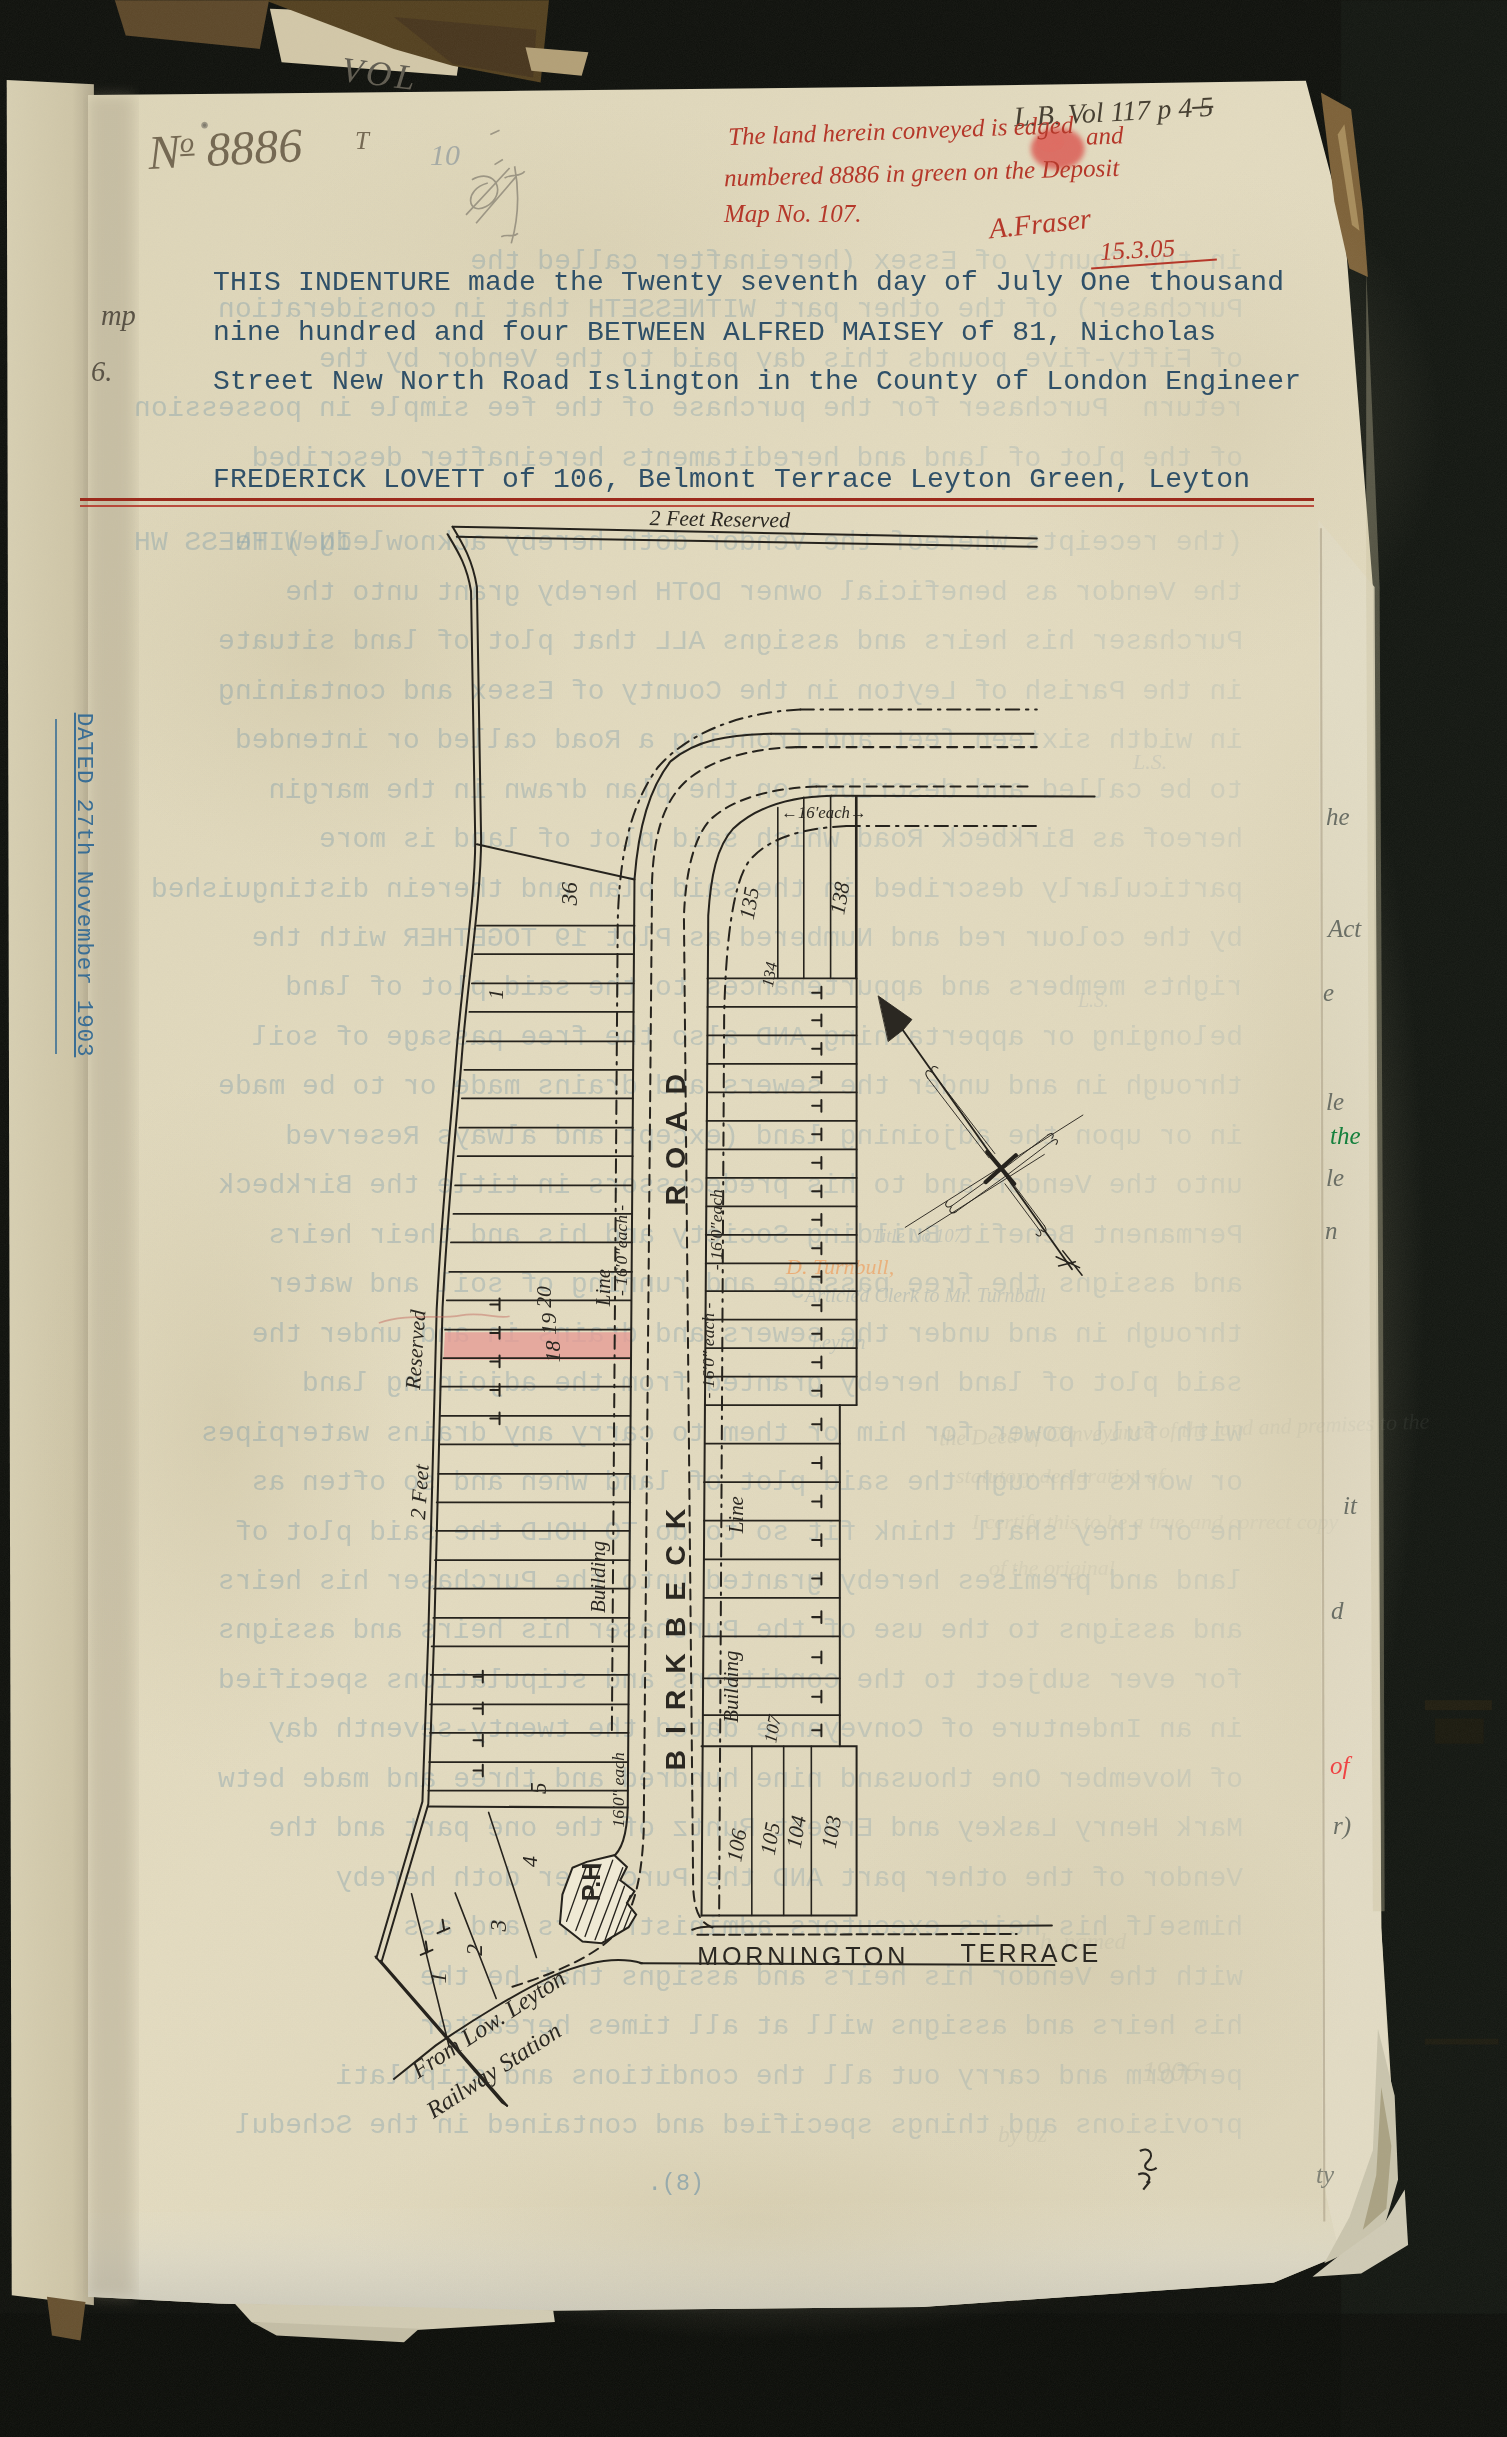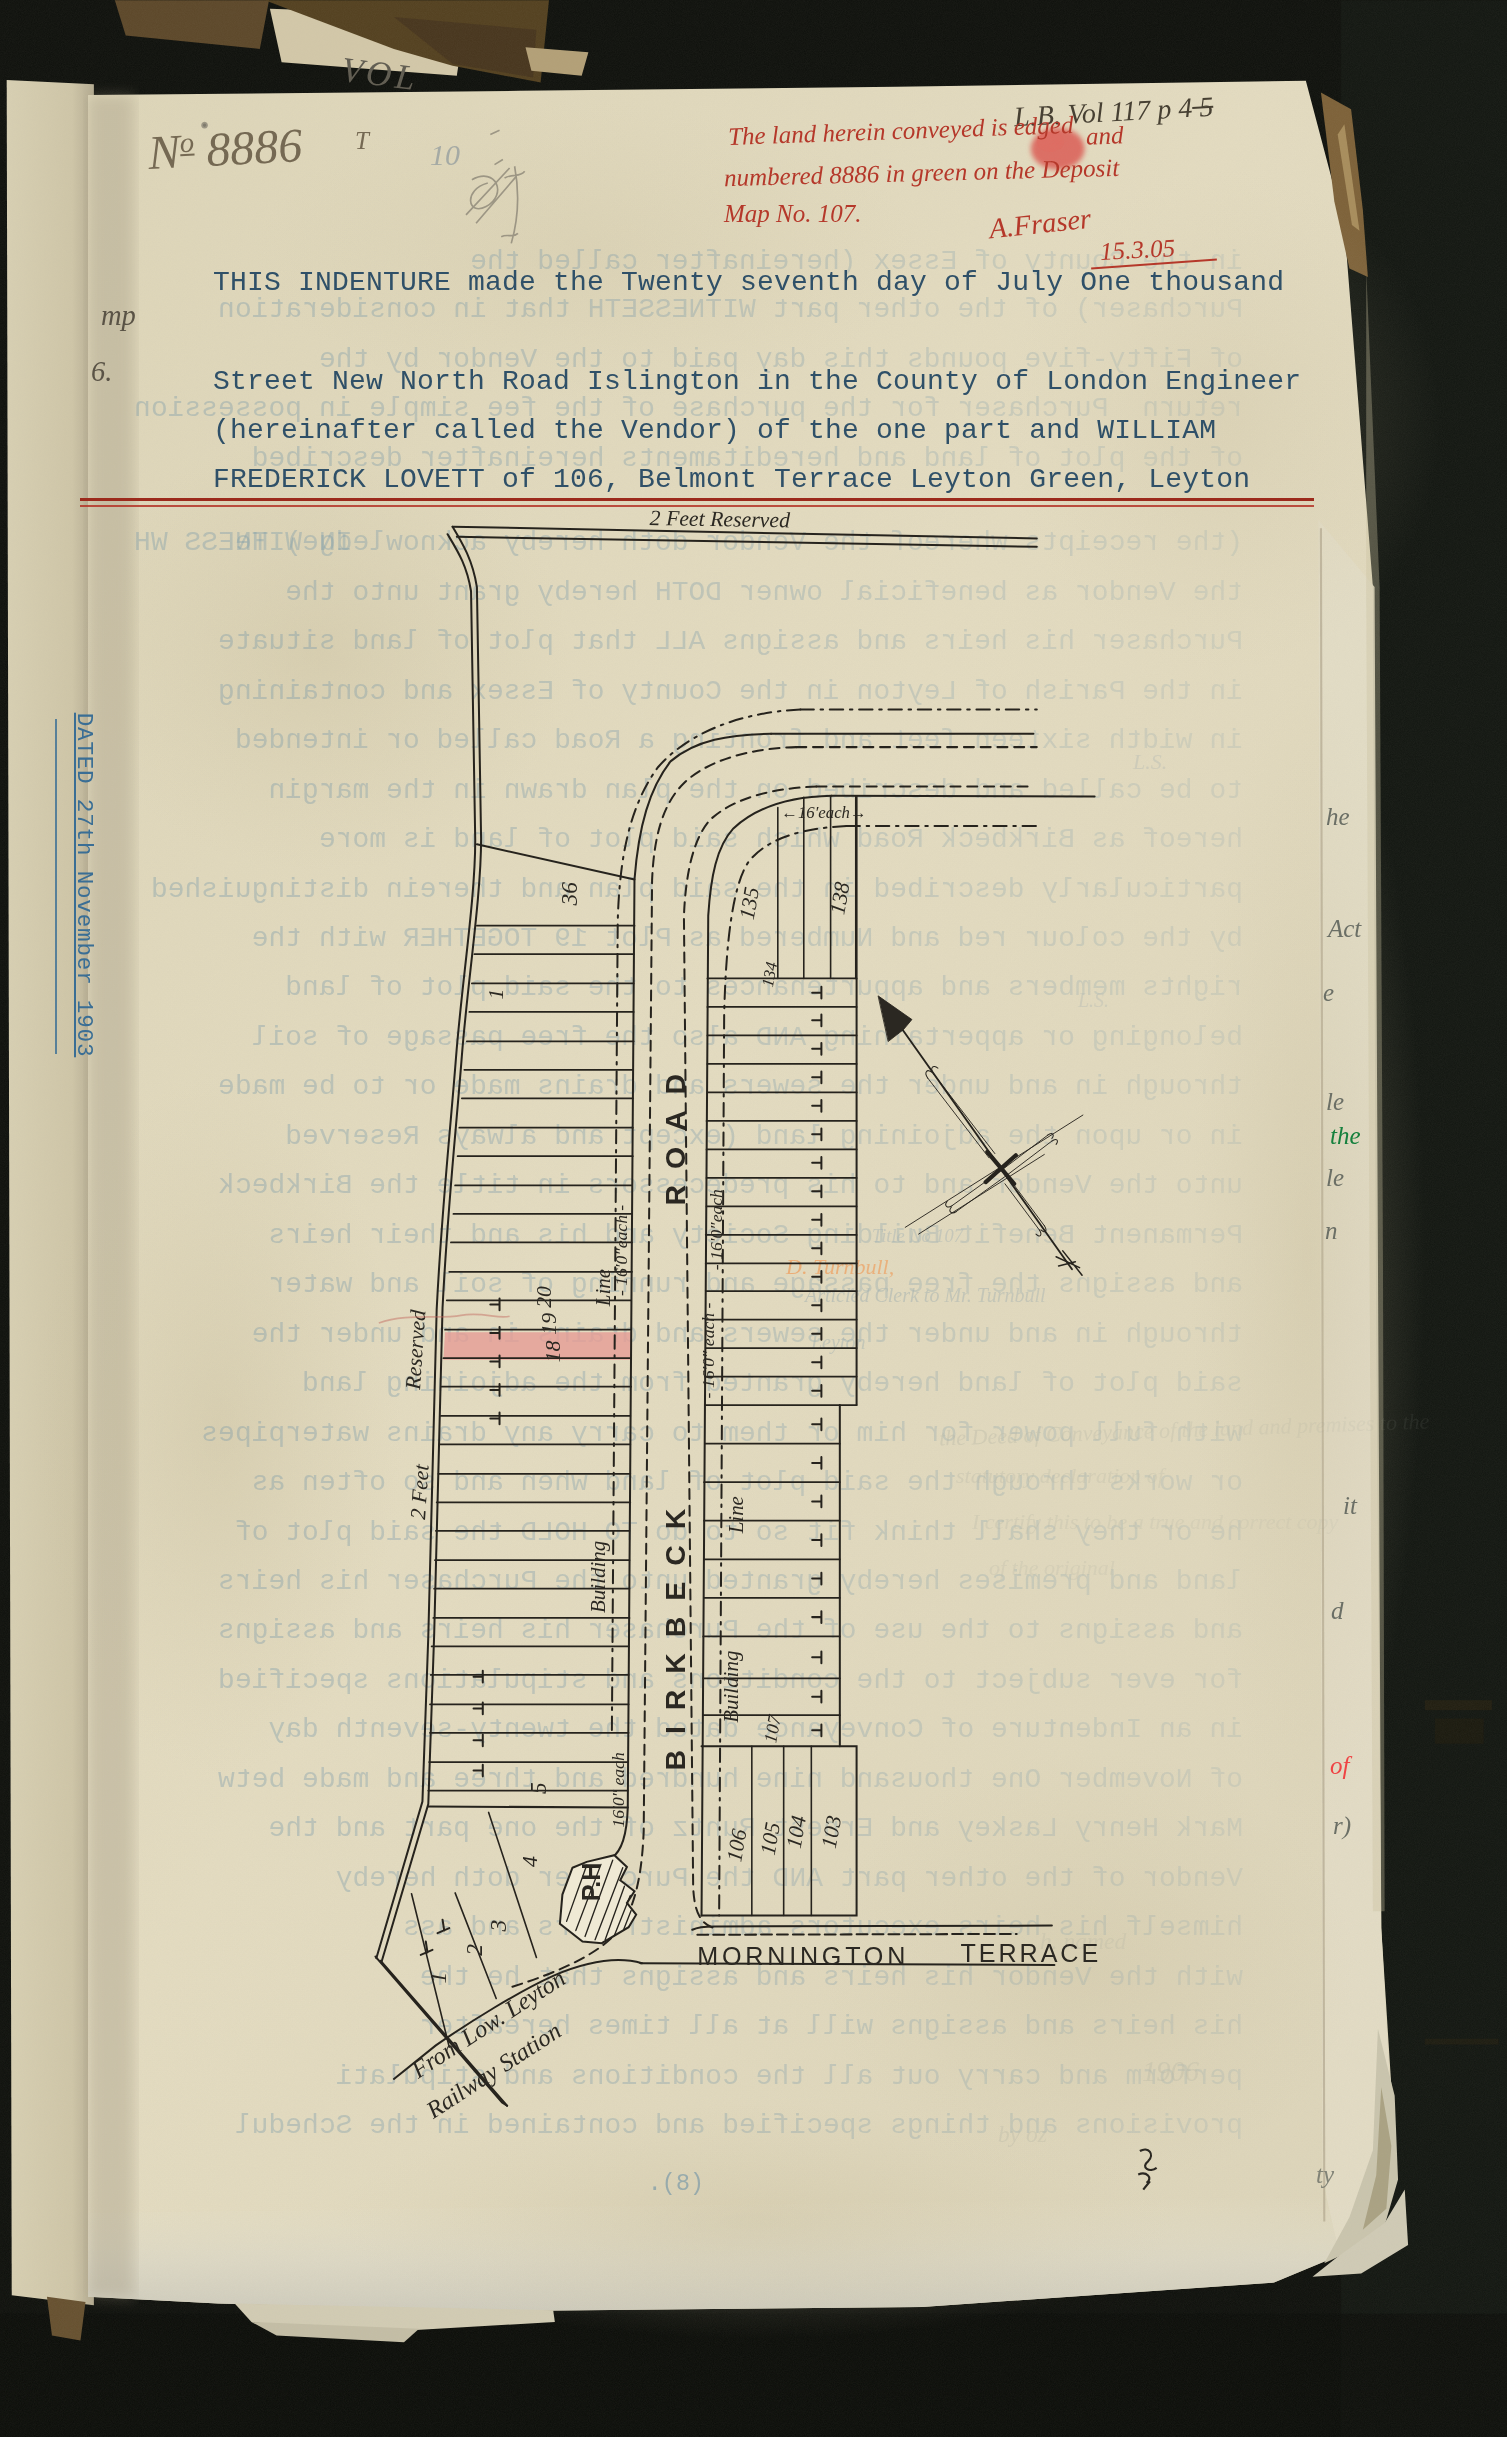--- a/index.html
+++ b/index.html
@@ -163,24 +163,24 @@
   <div class="hand" style="top:1555px;left:989px;font-size:22px;color:#9aa096;opacity:.25">of the original</div>
   <div class="hand" style="top:2056px;left:1142px;font-size:28.5px;color:#9aa096;opacity:.4">1906</div>
   <div class="hand" style="top:1928px;left:1040px;font-size:23.5px;color:#9aa096;opacity:.28">h. named</div>
   <div class="hand" style="top:2121px;left:998px;font-size:23.5px;color:#9aa096;opacity:.3">by oz</div>
 </div>
 
 <div id="fore" style="left:0;top:0;width:1507px;height:2438px;overflow:hidden;">
 
   <div class="typed" style="left:213px;top:267px">THIS INDENTURE made the Twenty seventh day of July One thousand</div>
 
+  <div class="typed" style="left:213px;top:317px">nine hundred and four BETWEEN ALFRED MAISEY of 81, Nicholas</div>
 
   <div class="typed" style="left:213px;top:366px">Street New North Road Islington in the County of London Engineer</div>
 
-  <div class="typed" style="left:213px;top:415px">(hereinafter called the Vendor) of the one part and WILLIAM</div>
 
   <div class="typed" style="left:213px;top:464px">FREDERICK LOVETT of 106, Belmont Terrace Leyton Green, Leyton</div>
 
   <div style="left:80px;top:498px;width:1234px;height:2.5px;background:#9c2a1c;"></div>
 
   <div style="left:80px;top:505px;width:1234px;height:1.7px;background:#b43427;opacity:.85"></div>
 
   <div class="hand" style="left:148px;top:121px;font-size:48px;color:#75695300;transform:rotate(-3deg)"><span style="position:static;color:#756953">N</span><span style="position:static;color:#756953;font-size:28.5px;vertical-align:15px;text-decoration:underline">o</span><span style="position:static;color:#756953"> 8886</span></div>
   <div class="hand" style="left:355px;top:127px;font-size:25px;color:#756953">T</div>
 

